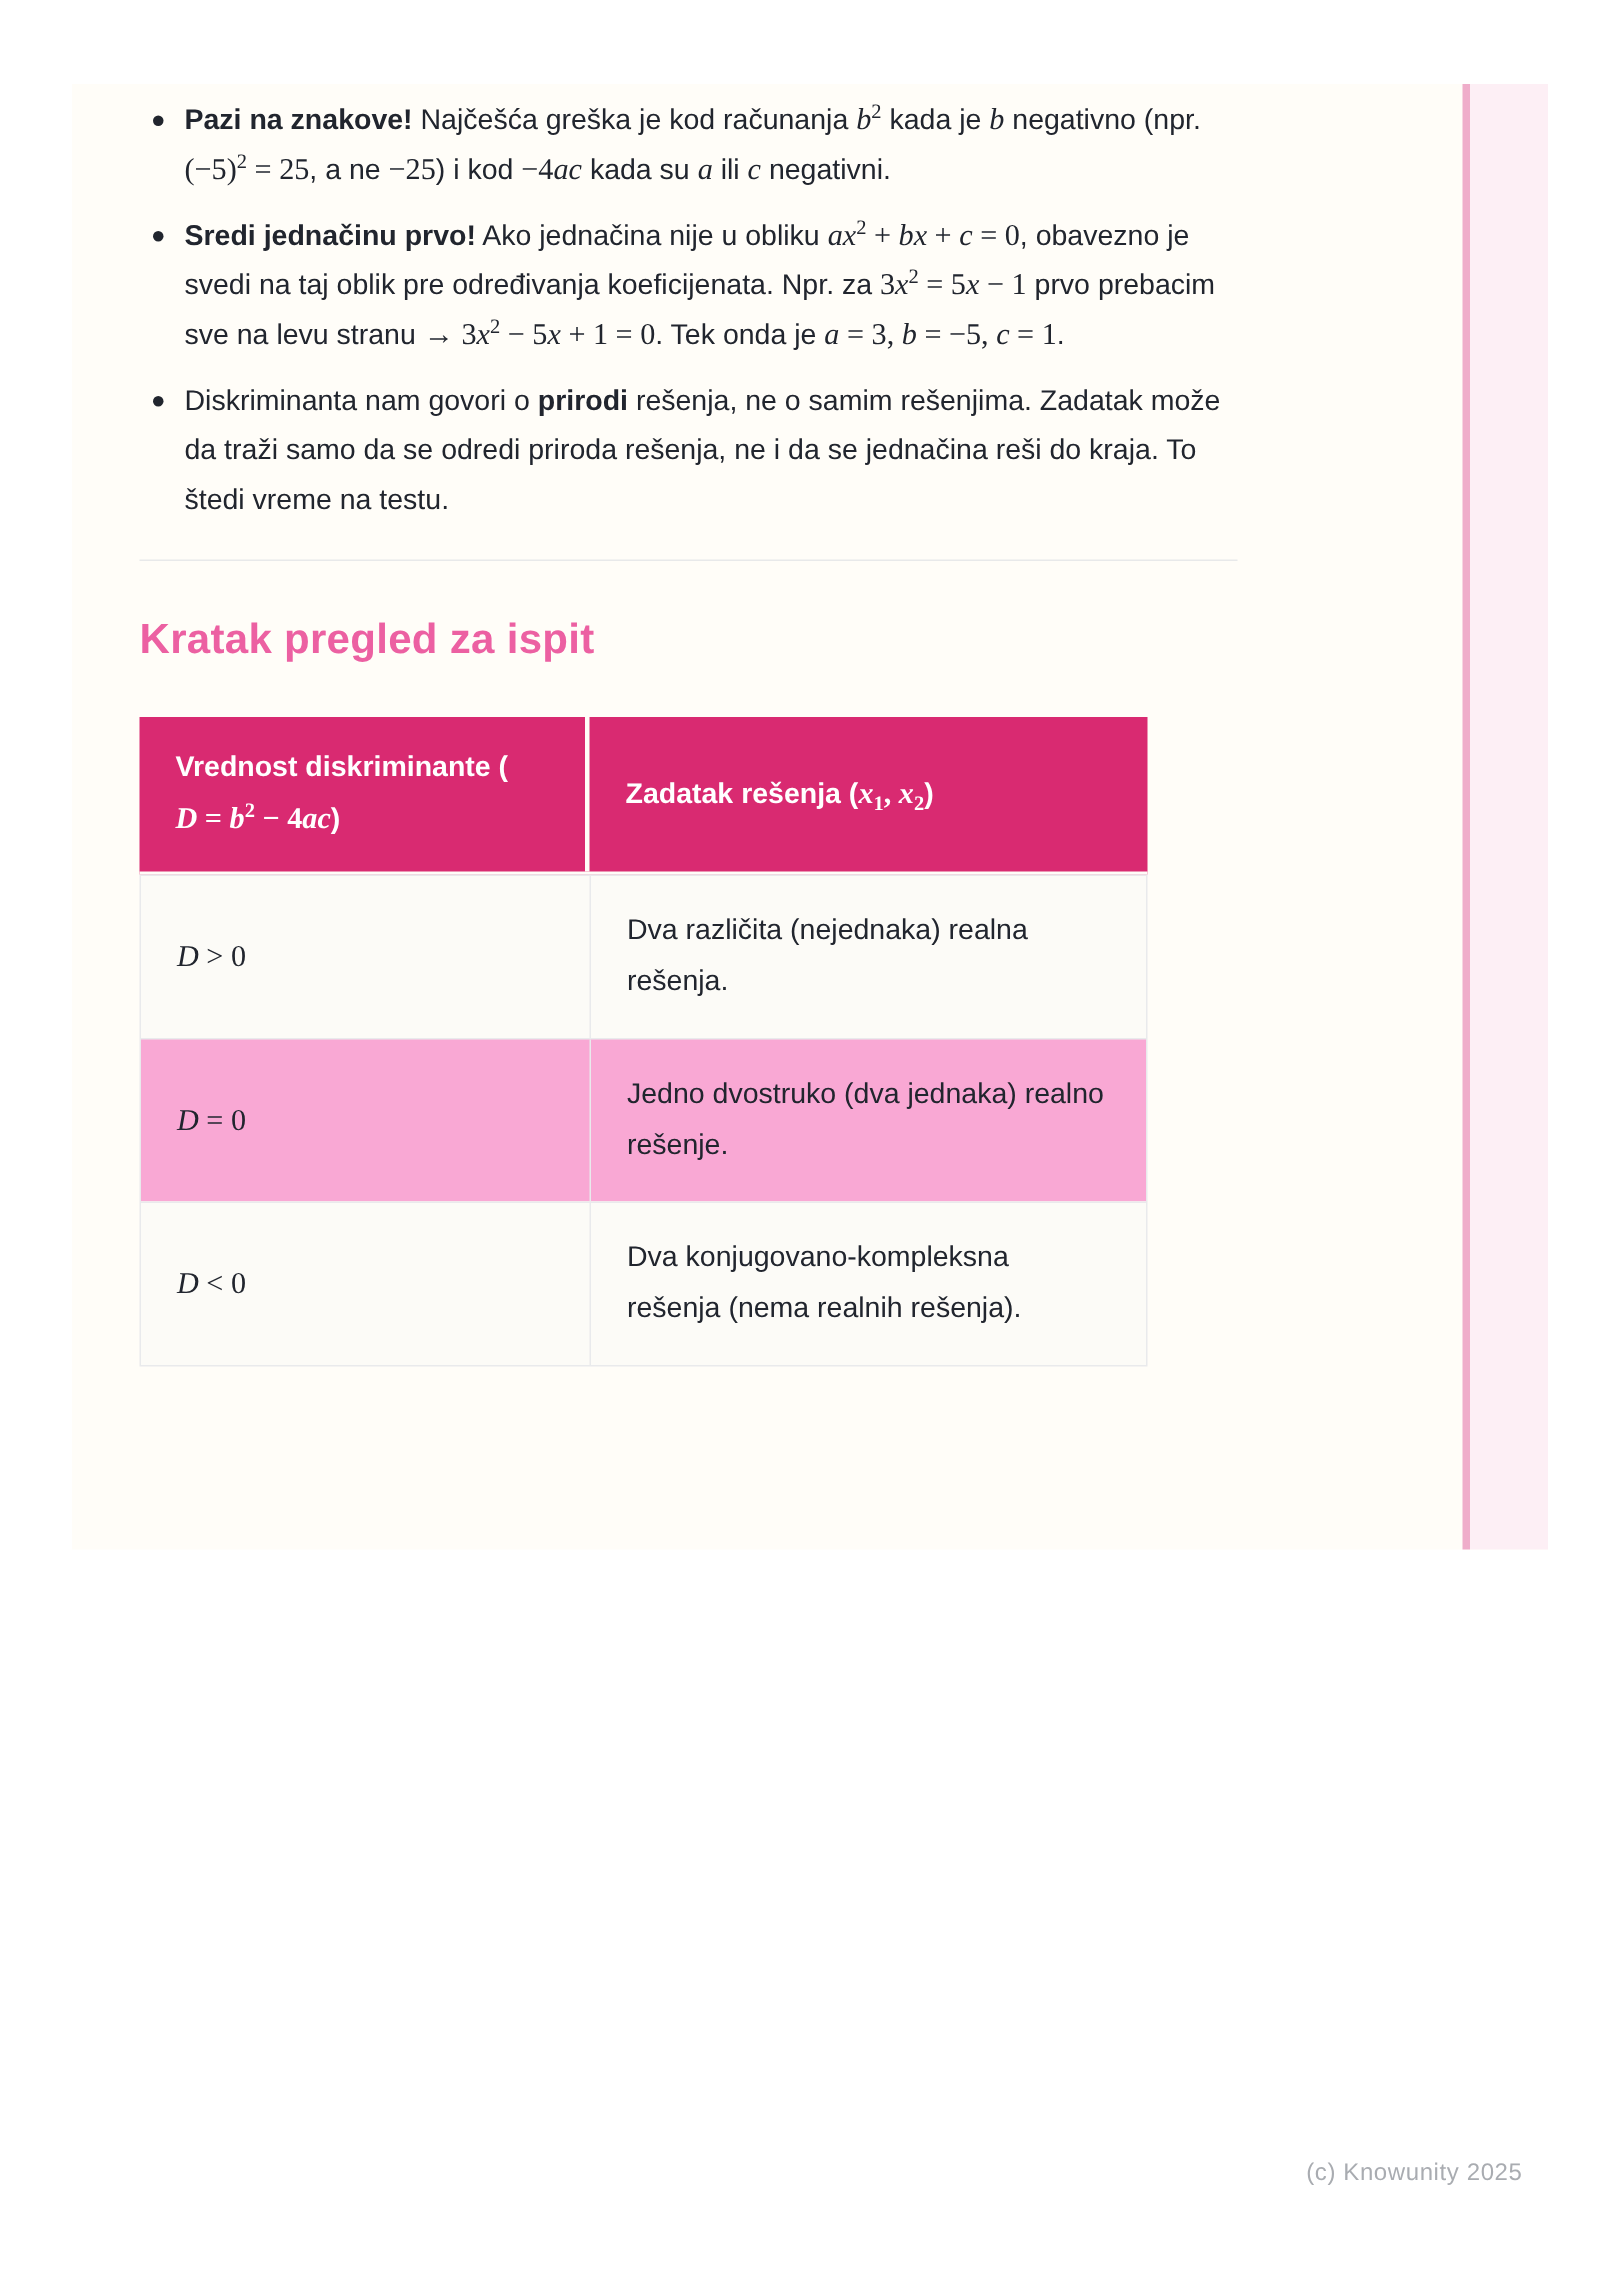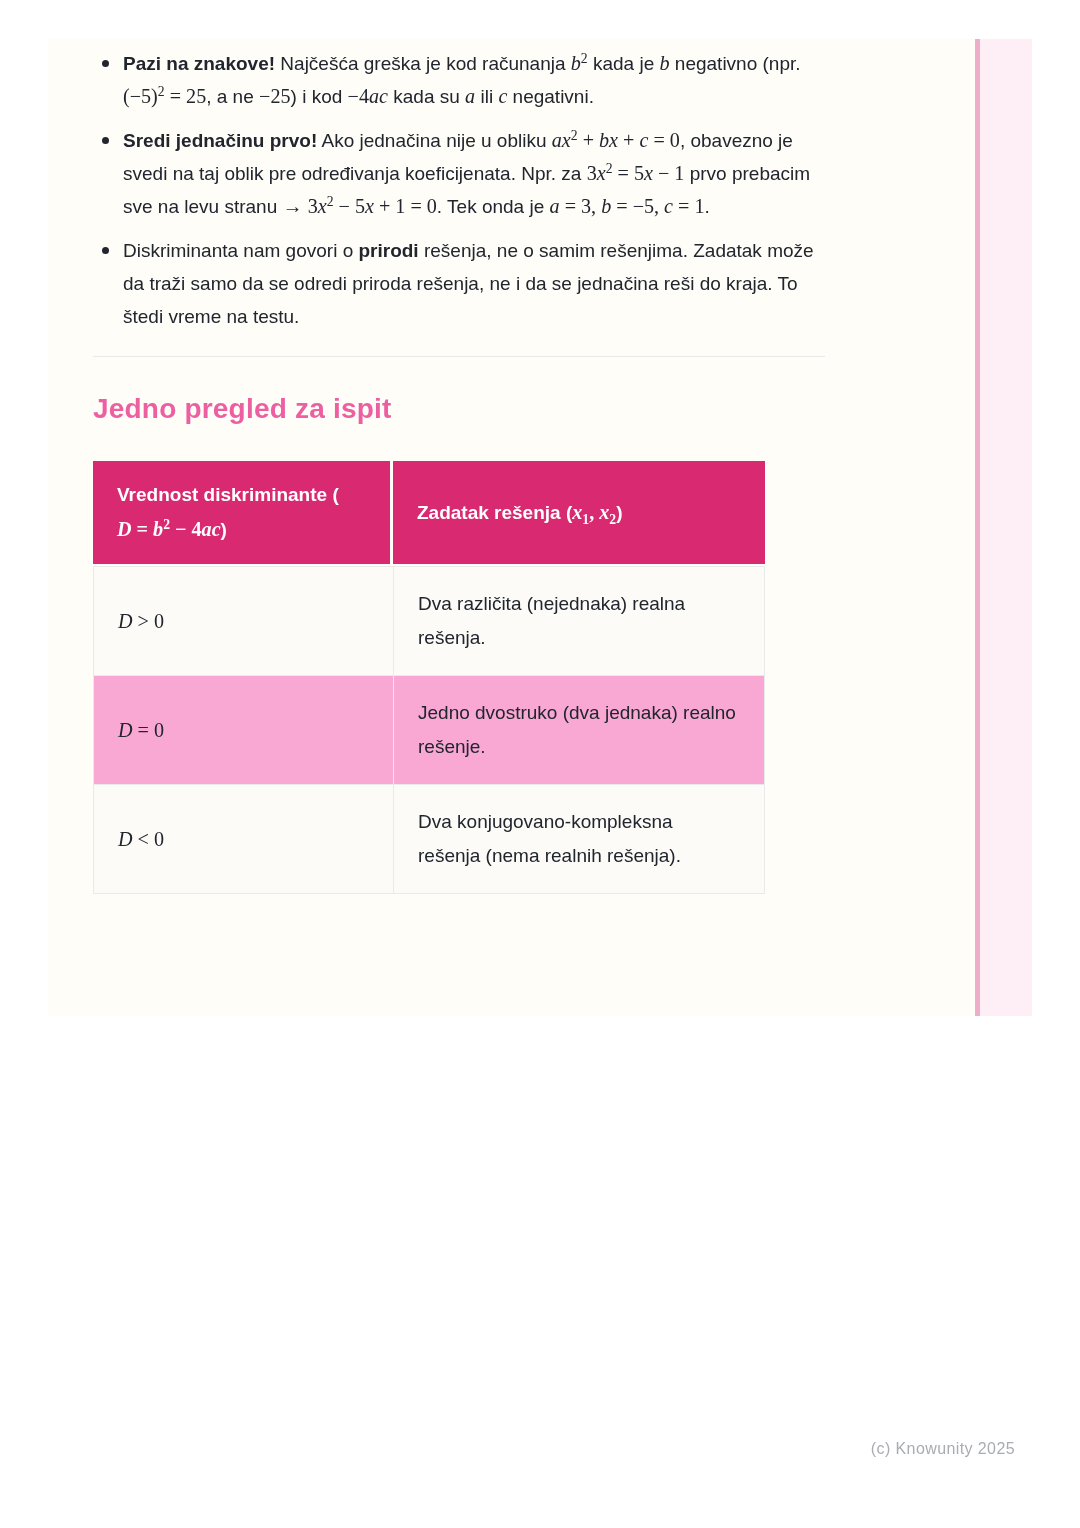--- a/index.html
+++ b/index.html
@@ -8,21 +8,21 @@
     width: 1080px;
     height: 1528px;
     background: #ffffff;
     overflow: hidden;
     font-family: "Liberation Sans", sans-serif;
     color: #21252e;
   }
   .page {
     position: absolute;
     left: 48px;
-    top: 39px;
+    top: 56px;
     width: 984px;
     height: 977px;
     background: #fffdf8;
   }
   .stripe-line {
     position: absolute;
     left: 927px;
     top: 0;
     width: 5px;
     height: 100%;
@@ -163,21 +163,21 @@
     <div class="content">
 
       <ul class="bullets">
         <li><span class="seg-bold">Pazi na znakove!</span><span class="seg-plain"> Najčešća greška je kod računanja </span><span class="seg-mvar">b</span><sup class="seg-sup">2</sup><span class="seg-plain"> kada je </span><span class="seg-mvar">b</span><span class="seg-plain"> negativno (npr. </span><span class="seg-math">(−5)</span><sup class="seg-sup">2</sup><span class="seg-math"> = 25</span><span class="seg-plain">, a ne </span><span class="seg-math">−25</span><span class="seg-plain">) i kod </span><span class="seg-math">−4</span><span class="seg-mvar">ac</span><span class="seg-plain"> kada su </span><span class="seg-mvar">a</span><span class="seg-plain"> ili </span><span class="seg-mvar">c</span><span class="seg-plain"> negativni.</span></li>
         <li><span class="seg-bold">Sredi jednačinu prvo!</span><span class="seg-plain"> Ako jednačina nije u obliku </span><span class="seg-mvar">ax</span><sup class="seg-sup">2</sup><span class="seg-math"> + </span><span class="seg-mvar">bx</span><span class="seg-math"> + </span><span class="seg-mvar">c</span><span class="seg-math"> = 0</span><span class="seg-plain">, obavezno je svedi na taj oblik pre određivanja koeficijenata. Npr. za </span><span class="seg-math">3</span><span class="seg-mvar">x</span><sup class="seg-sup">2</sup><span class="seg-math"> = 5</span><span class="seg-mvar">x</span><span class="seg-math"> − 1</span><span class="seg-plain"> prvo prebacim sve na levu stranu </span><span class="seg-math">→ 3</span><span class="seg-mvar">x</span><sup class="seg-sup">2</sup><span class="seg-math"> − 5</span><span class="seg-mvar">x</span><span class="seg-math"> + 1 = 0</span><span class="seg-plain">. Tek onda je </span><span class="seg-mvar">a</span><span class="seg-math"> = 3, </span><span class="seg-mvar">b</span><span class="seg-math"> = −5, </span><span class="seg-mvar">c</span><span class="seg-math"> = 1</span><span class="seg-plain">.</span></li>
         <li><span class="seg-plain">Diskriminanta nam govori o </span><span class="seg-bold">prirodi</span><span class="seg-plain"> rešenja, ne o samim rešenjima. Zadatak može da traži samo da se odredi priroda rešenja, ne i da se jednačina reši do kraja. To štedi vreme na testu.</span></li>
       </ul>
 
       <hr class="divider">
 
-      <h2 class="section-heading">Jedno pregled za ispit</h2>
+      <h2 class="section-heading">Kratak pregled za ispit</h2>
 
 
       <div class="dtable">
         <div class="thead">
           <div class="hcell c1">
             <span><span class="seg-bold">Vrednost diskriminante (</span><br><span class="seg-mvar">D</span><span class="seg-math"> = </span><span class="seg-mvar">b</span><sup class="seg-sup">2</sup><span class="seg-math"> − 4</span><span class="seg-mvar">ac</span><span class="seg-bold">)</span></span>
           </div>
           <div class="hcell c2">
             <span><span class="seg-bold">Zadatak rešenja (</span><span class="seg-mvar">x</span><sub class="seg-sub">1</sub><span class="seg-math">, </span><span class="seg-mvar">x</span><sub class="seg-sub">2</sub><span class="seg-bold">)</span></span>
           </div>

